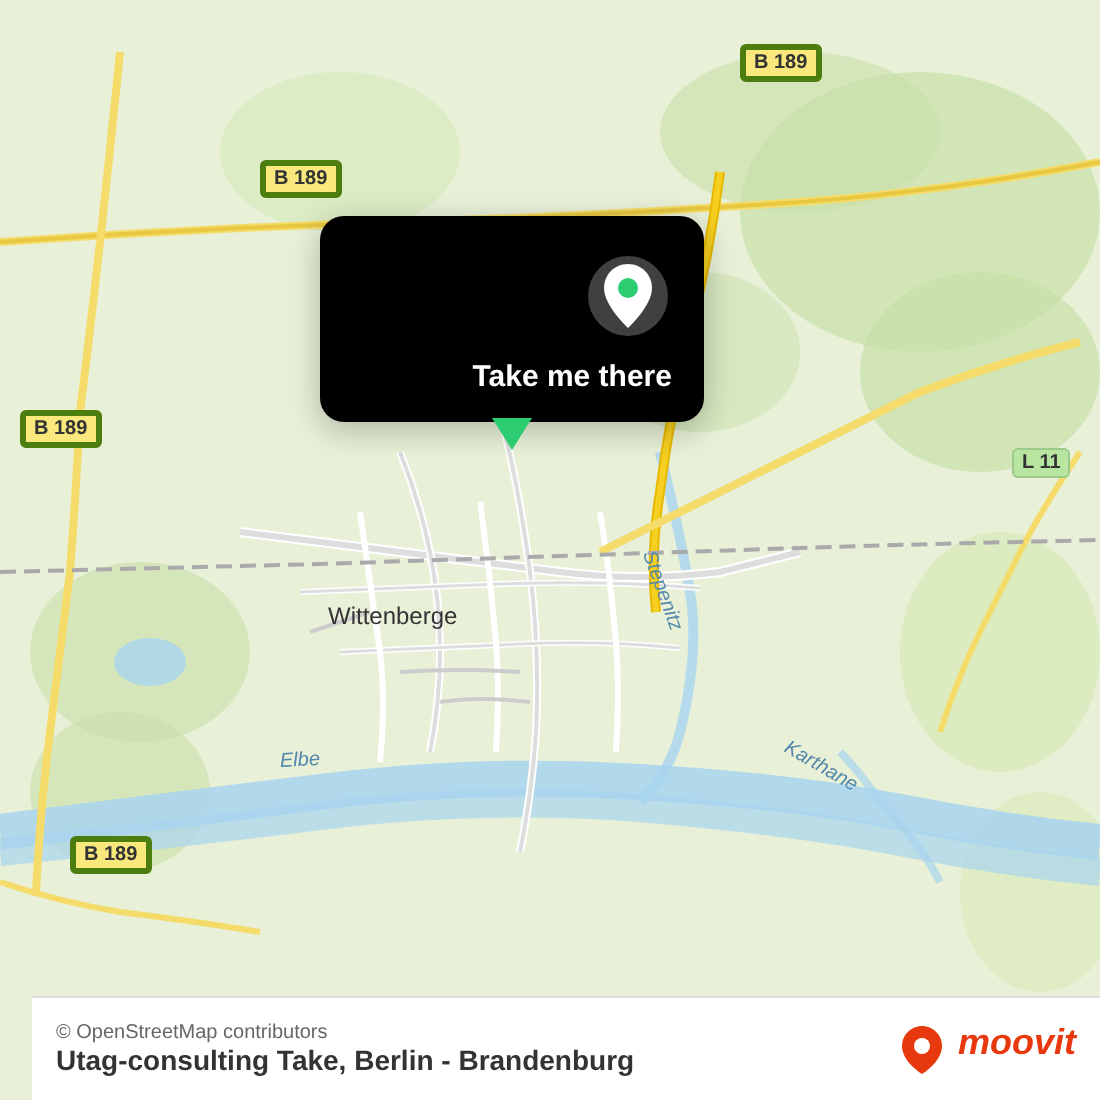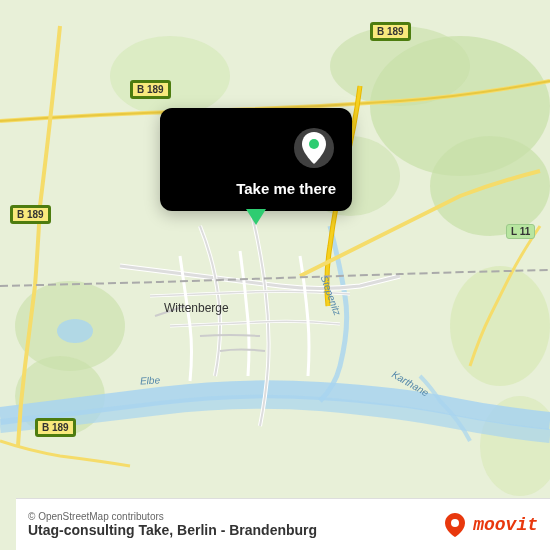--- a/index.html
+++ b/index.html
@@ -52,23 +52,21 @@
     }
 
     .location-name {
       font-size: 14px;
       font-weight: bold;
       color: #333;
     }
 
     .moovit-logo {
       display: flex;
-      align-items: center;
       gap: 4px;
-      font-family: Liberation Mono, monospace;
     }
 
     .moovit-icon {
       width: 28px;
       height: 28px;
     }
 
     .moovit-text {
       font-size: 18px;
       font-weight: bold;

